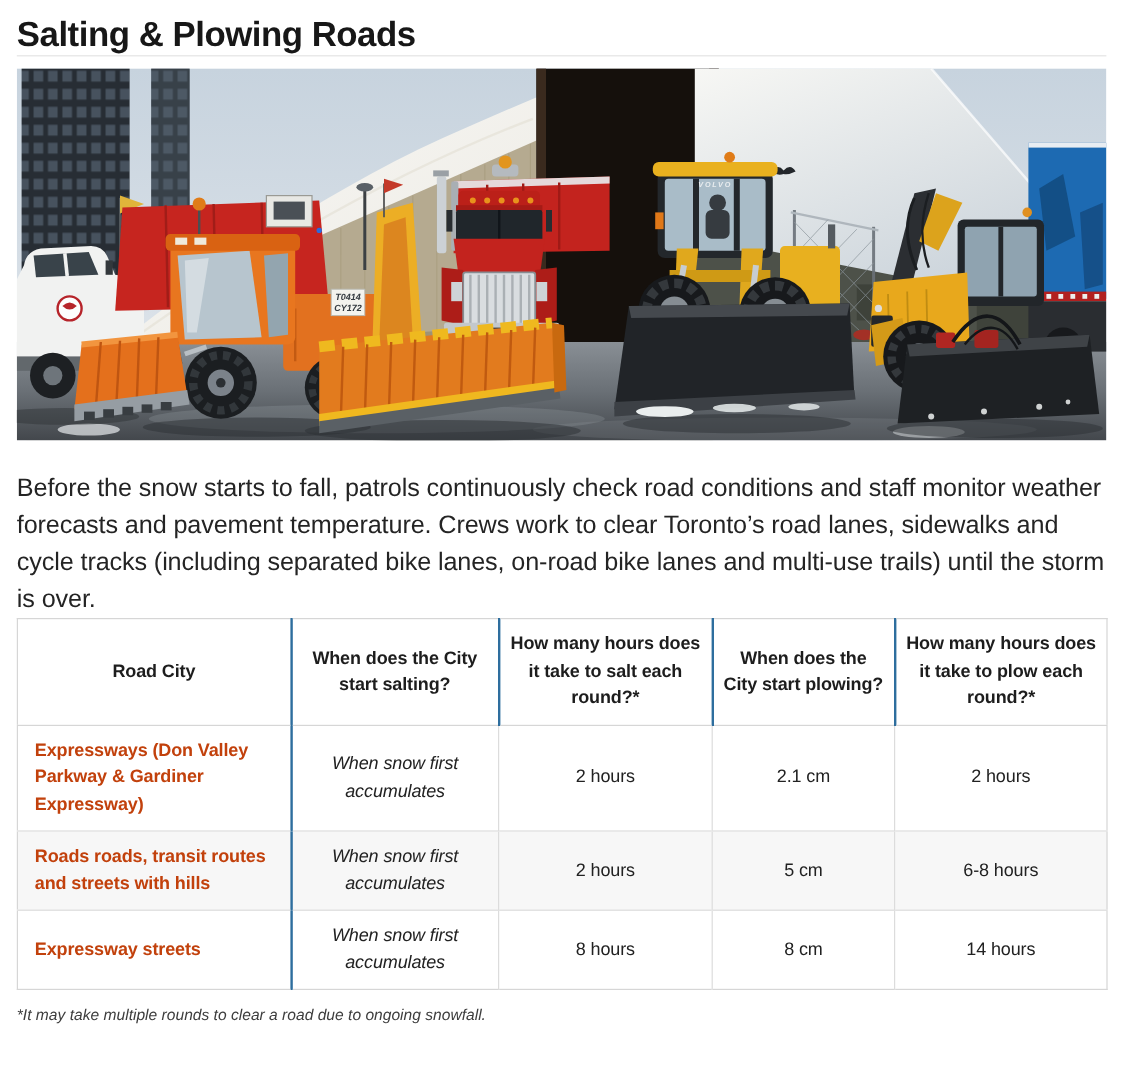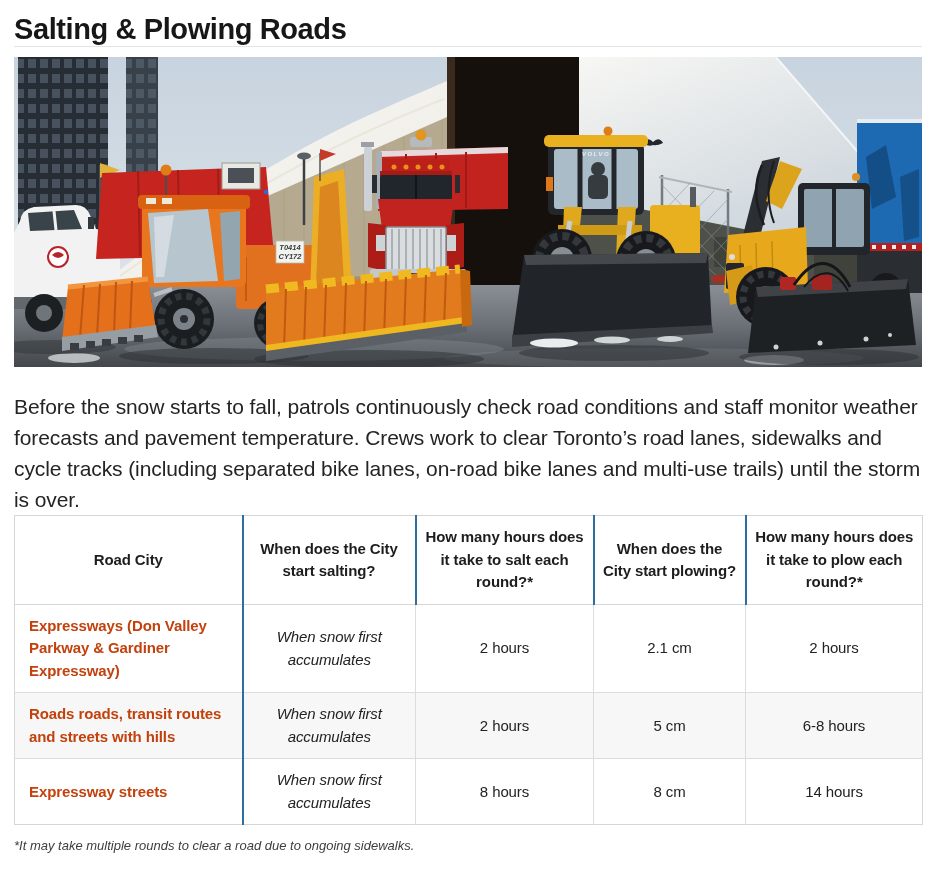--- a/index.html
+++ b/index.html
@@ -470,15 +470,15 @@
       <tr>
         <td>Expressway streets</td>
         <td>When snow first accumulates</td>
         <td>8 hours</td>
         <td>8 cm</td>
         <td>14 hours</td>
       </tr>
     </tbody>
   </table>
 
-  <p class="footnote">*It may take multiple rounds to clear a road due to ongoing sidewalks.</p>
+  <p class="footnote">*It may take multiple rounds to clear a road due to ongoing snowfall.</p>
 
 </div>
 
 </body></html>

